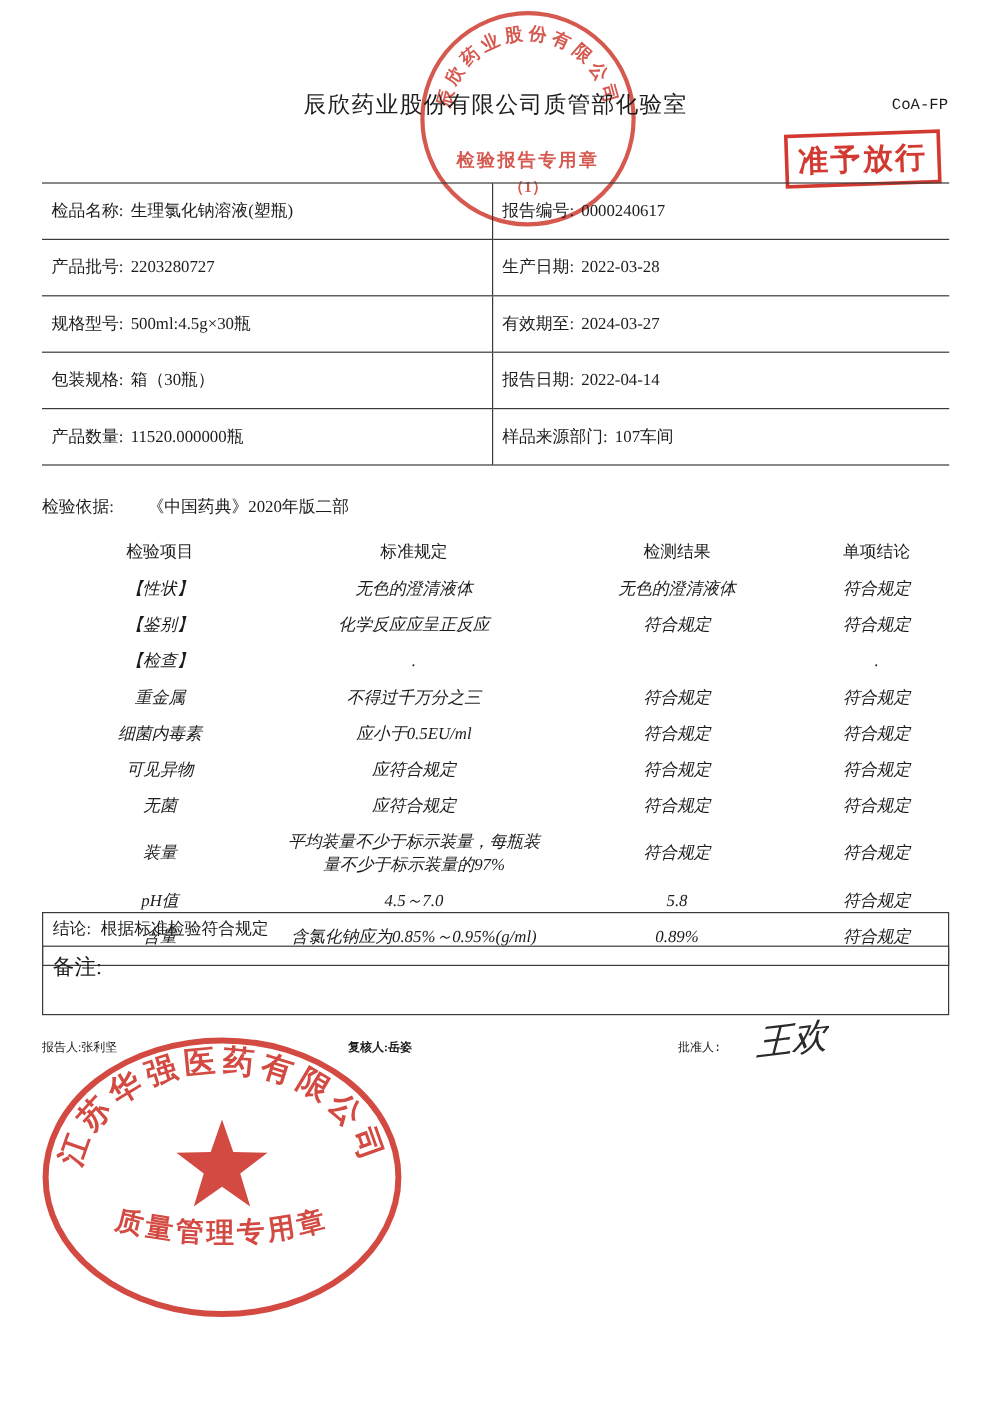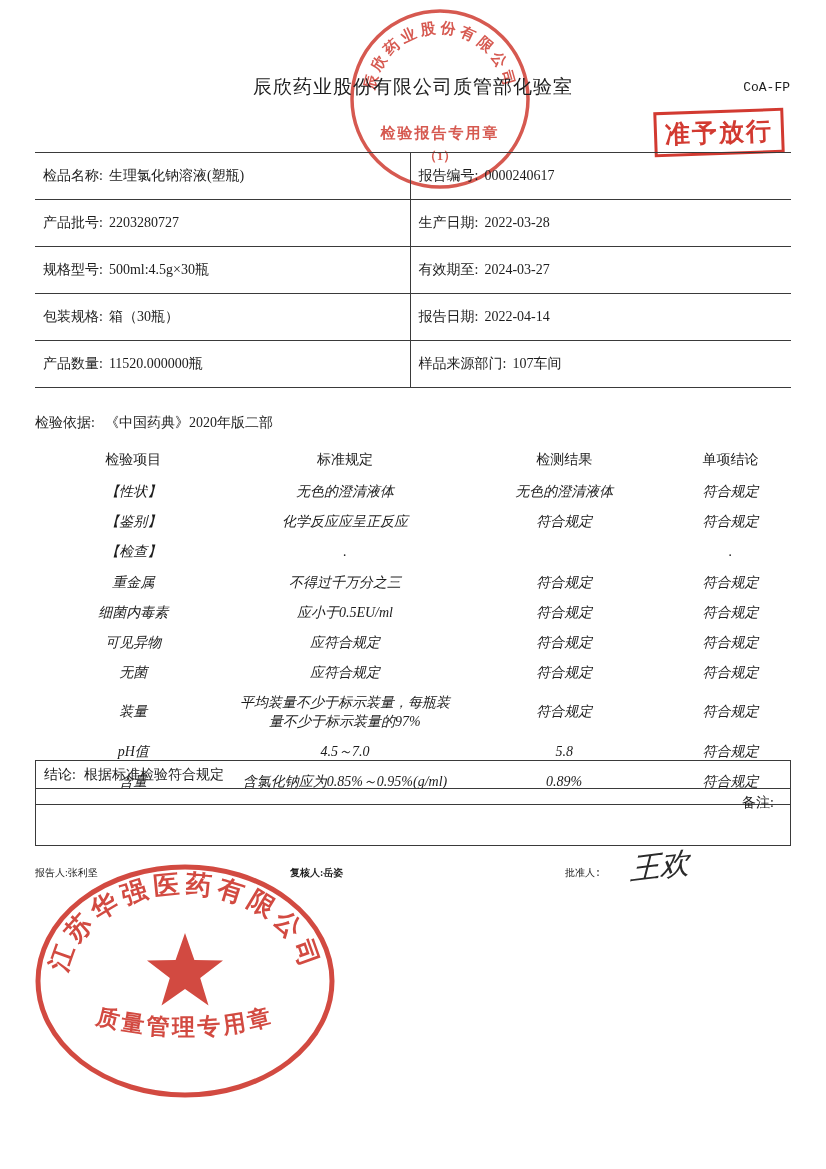--- a/index.html
+++ b/index.html
@@ -30,40 +30,40 @@
     position:absolute; top:152px; left:35px; width:756px;
     border-collapse:collapse; font-size:14px;
   }
   .info-table td { height:47px; vertical-align:middle; padding-left:8px; }
   .info-table tr { border-bottom:1px solid #3a3a3a; }
   .info-table tr:first-child { border-top:1px solid #3a3a3a; }
   .info-table td.right-cell { border-left:1px solid #3a3a3a; width:381px; }
   .info-table td .lbl { margin-right:6px; }
   
   .basis-line { position:absolute; top:414px; left:35px; font-size:14px; }
-  .basis-line .lbl { margin-right:10px; }
+  .basis-line .lbl { margin-right:28px; }
   
   .results-table {
     position:absolute; top:446px; left:35px; width:756px;
     border-collapse:collapse; font-size:14px; text-align:center;
   }
   .results-table th { font-weight:normal; padding:5px 2px 8px 2px; }
   .results-table td { padding:6px 4px; vertical-align:middle; line-height:1.3;font-style:italic; }
   .results-table .col-item { width:26%; }
   .results-table .col-std  { width:30%; }
   .results-table .col-res  { width:28%; }
   .results-table .col-con  { width:16%; }
   
   .conclusion-box {
     position:absolute; top:760px; left:35px; width:756px; height:45px;
     border:1px solid #3a3a3a; font-size:14px; line-height:27px; padding-left:8px;
   }
   .remarks-box {
     position:absolute; top:788px; left:35px; width:756px; height:58px;
-    border:1px solid #3a3a3a; font-size:14px; padding:5px 8px;text-align:right;
+    border:1px solid #3a3a3a; font-size:18px; padding:5px 8px;
   }
   .conclusion-box .lbl, .remarks-box .lbl { margin-right:8px; }
   
   .signatures { position:absolute; top:866px; left:35px; width:756px; height:30px; font-size:10px;text-align:right; }
   .sig-reporter { position:absolute; left:0; }
   .sig-reviewer { position:absolute; left:255px;font-weight:bold; }
   .sig-approver { position:absolute; left:530px;font-family:Liberation Mono, monospace; }
   .handwritten-sign {
     position:absolute; left:630px; top:846px; font-size:30px;
     font-style:italic; transform:rotate(-7deg) skewX(-8deg);

